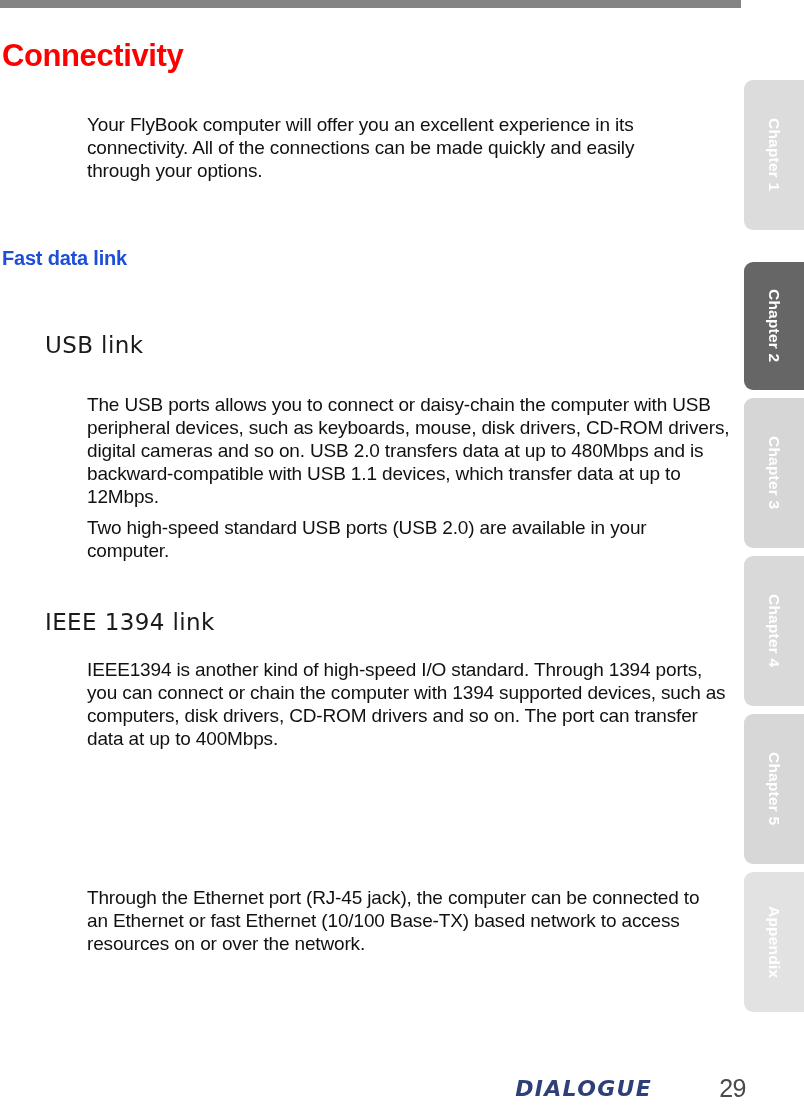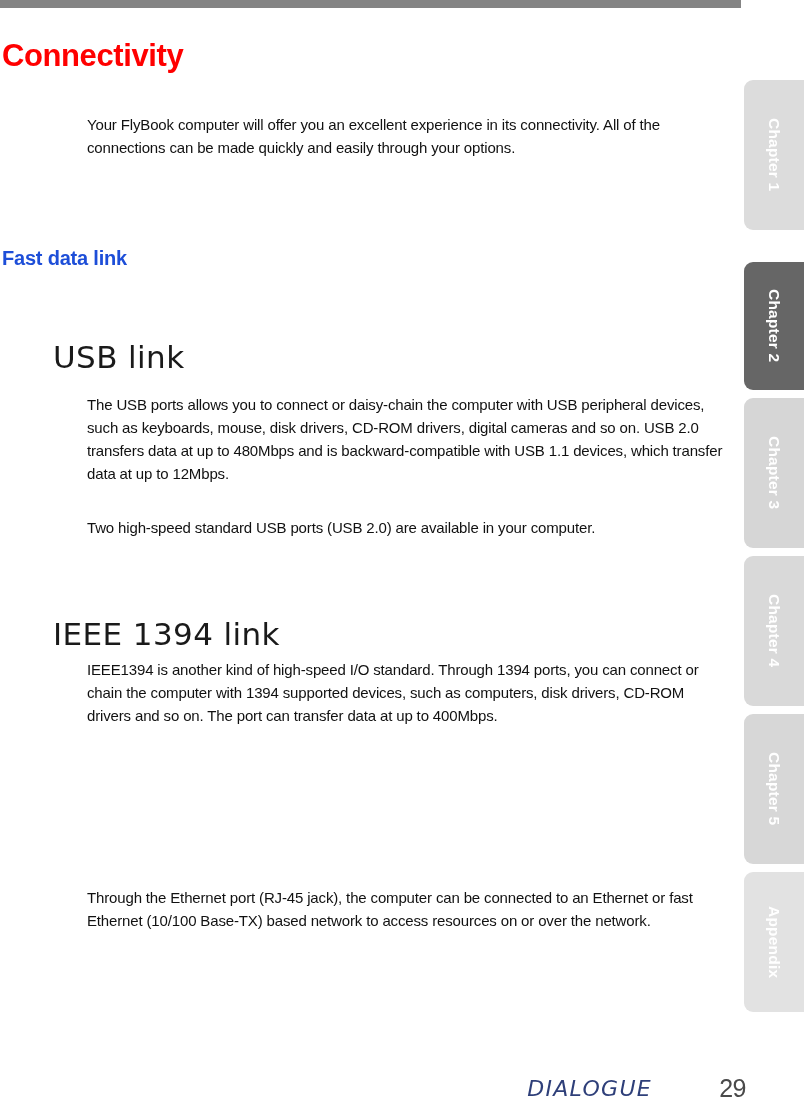--- a/index.html
+++ b/index.html
@@ -54,39 +54,39 @@
     font-weight: bold;
     color: #1d4ed8;
     letter-spacing: -0.2px;
     line-height: 1;
     position: absolute;
     left: 2px;
   }
   h2.section-title.s-fastdata { top: 240px; }
 
   h3.sub-title {
-    margin: 16px;
+    margin: 8px;
     position: absolute;
     left: 37px;
-    font-size: 31px;
+    font-size: 23px;
     font-weight: normal;
     color: #1a1a1a;
     letter-spacing: 0.4px;
     line-height: 1;
     font-family: "DejaVu Sans", sans-serif;
   }
   h3.sub-usb   { top: 318px; }
   h3.sub-ieee  { top: 595px; }
   h3.sub-eth   { top: 822px; }
 
   p.para {
     position: absolute;
     left: 87px;
     margin: 0;
-    font-size: 15px;
+    font-size: 19px;
     line-height: 23px;
     color: #111111;
     letter-spacing: -0.15px;
   }
   p.p-intro  { top: 105px;  width: 610px; }
   p.p-usb1   { top: 385px;  width: 645px; }
   p.p-usb2   { top: 508px;  width: 630px; }
   p.p-ieee1  { top: 650px;  width: 640px; }
   p.p-ieee2  { top: 757px;  width: 630px; }
   p.p-eth1   { top: 878px;  width: 625px; }
@@ -132,21 +132,21 @@
     bottom: 8px;
     width: 804px;
     height: 40px;
   }
   .brand-logo {
     position: absolute;
     right: 152px;
     bottom: 5px;
     font-family: "DejaVu Sans", sans-serif;
     font-size: 22px;
-    font-weight: normal;
+    font-weight: bold;
     font-style: italic;
     color: #2e3f79;
     letter-spacing: 1.3px;
   }
   .page-number {
     position: absolute;
     right: 58px;
     bottom: 3px;
     font-size: 25px;
     font-weight: normal;

